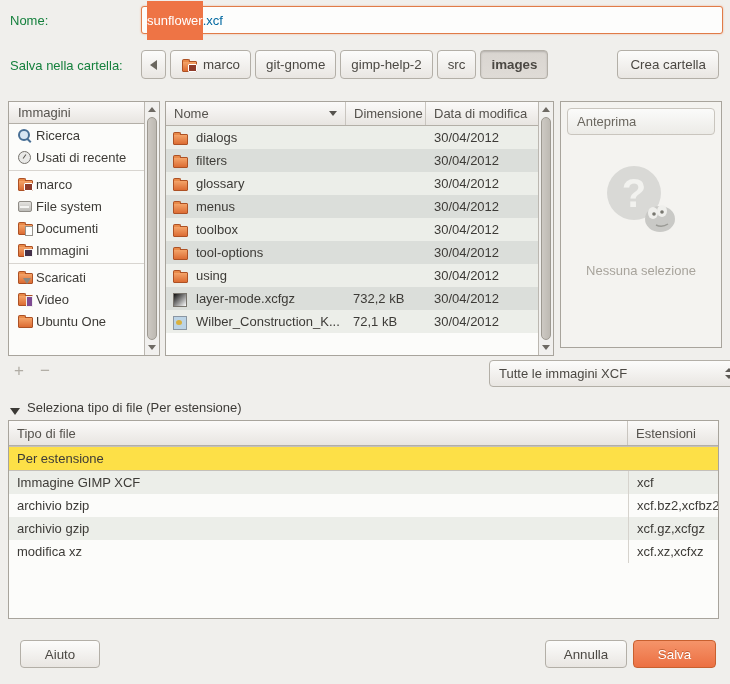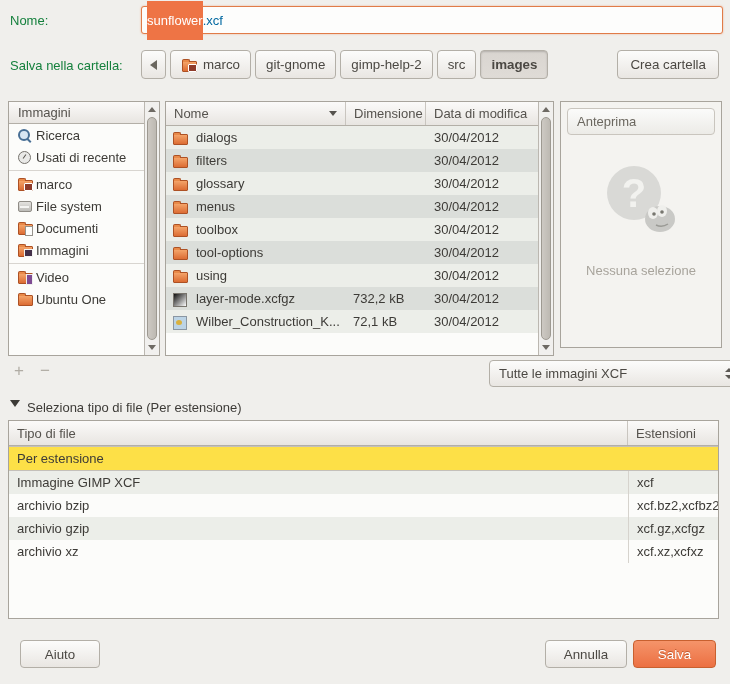--- a/index.html
+++ b/index.html
@@ -58,21 +58,21 @@
 
   
   .combo{left:489px;top:360px;width:254px;height:27px;display:flex;align-items:center;
          justify-content:space-between;padding:0 9px}
   .spin{display:flex;flex-direction:column;gap:3px;align-items:center}
   .spin i{display:block;width:0;height:0;border:4px solid transparent}
   .spin .u{border-bottom:4px solid #5c5954;border-top:none}
   .spin .d{border-top:4px solid #5c5954;border-bottom:none}
 
   
-  .expander{left:10px;top:400px;display:flex;align-items:flex-start;gap:7px}
+  .expander{left:10px;top:400px;display:flex;align-items:flex-end;gap:7px}
   .exp-tri{width:0;height:0;border:5px solid transparent;border-top:7px solid #3c3a36;border-bottom:none}
 
   
   .trow{height:23px;display:flex;align-items:center}
   .trow .t-type{flex:1;padding-left:8px}
   .trow .t-ext{width:90px;padding-left:8px;border-left:1px solid #d6d3cd;align-self:stretch;display:flex;align-items:center;box-sizing:border-box}
   .trow.section{background:#fde047;border-top:1px solid #c4c0ba;border-bottom:1px solid #c4c0ba}
 
   
   .bbtn{height:28px;padding:0 14px}
@@ -173,20 +173,27 @@
       </div>
       <div class="side-item">
         <span class="icon i-pics">
           <i class="fold"></i>
           <i class="emb"></i>
         </span>
         <span>Immagini</span>
       </div>
       <div class="side-sep"></div>
       <div class="side-item">
+        <span class="icon i-down">
+          <i class="fold"></i>
+          <i class="emb"></i>
+        </span>
+        <span>Scaricati</span>
+      </div>
+      <div class="side-item">
         <span class="icon i-video">
           <i class="fold"></i>
           <i class="emb"></i>
         </span>
         <span>Video</span>
       </div>
       <div class="side-item">
         <span class="icon">
           <i class="fold"></i>
         </span>
@@ -368,21 +375,21 @@
       </div>
       <div class="trow r-white">
         <div class="t-type">archivio bzip</div>
         <div class="t-ext">xcf.bz2,xcfbz2</div>
       </div>
       <div class="trow r-light">
         <div class="t-type">archivio gzip</div>
         <div class="t-ext">xcf.gz,xcfgz</div>
       </div>
       <div class="trow r-white">
-        <div class="t-type">archivio xz</div>
+        <div class="t-type">modifica xz</div>
         <div class="t-ext">xcf.xz,xcfxz</div>
       </div>
     </div>
 </div>
 
 <button class="btn abs bbtn" style="left:20px;top:640px;min-width:80px">Aiuto</button>
 <button class="btn abs bbtn" style="left:545px;top:640px;min-width:82px">Annulla</button>
 <button class="btn abs bbtn save" style="left:633px;top:640px;min-width:83px">Salva</button>
 
 </body></html>

